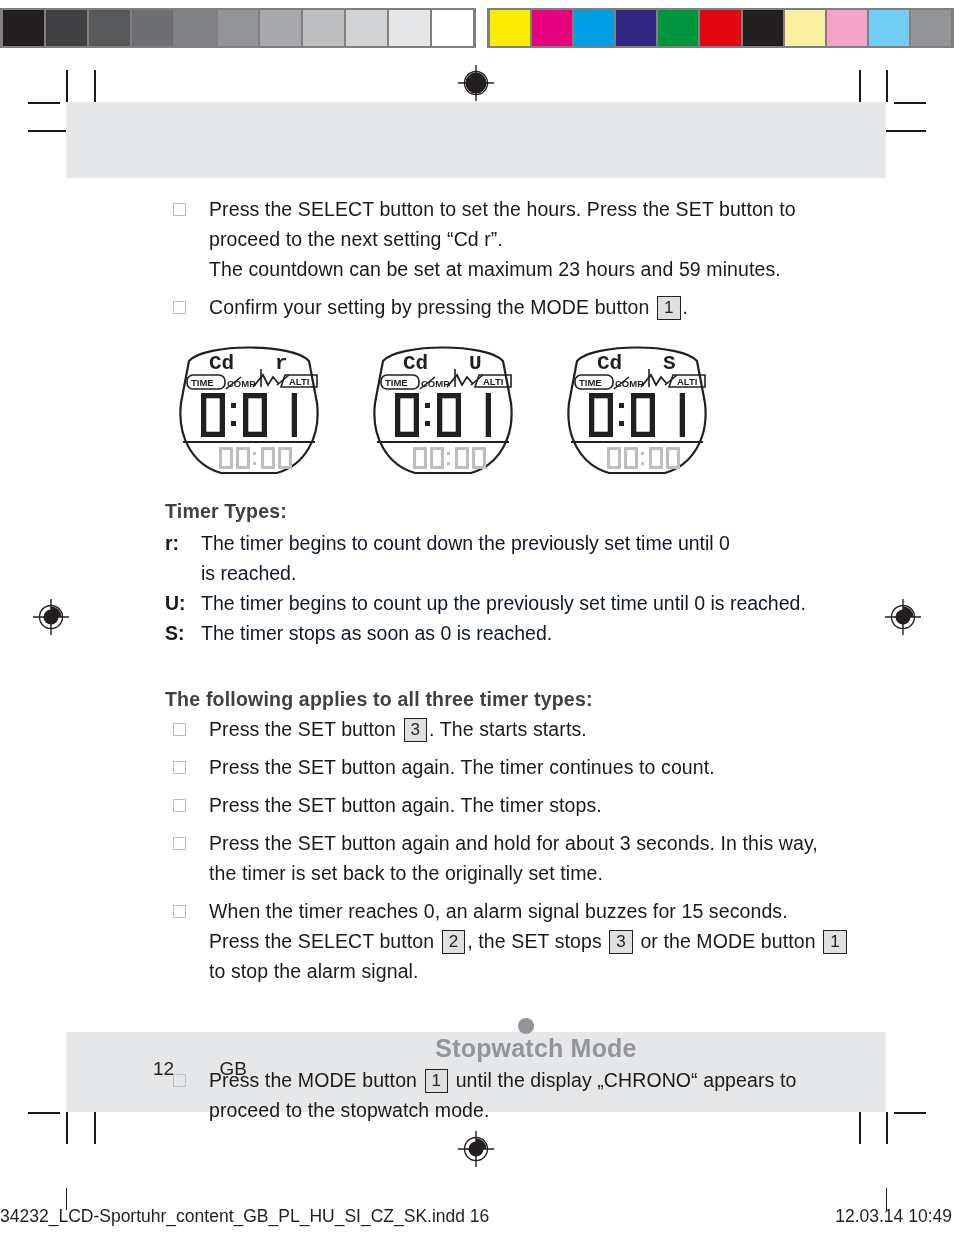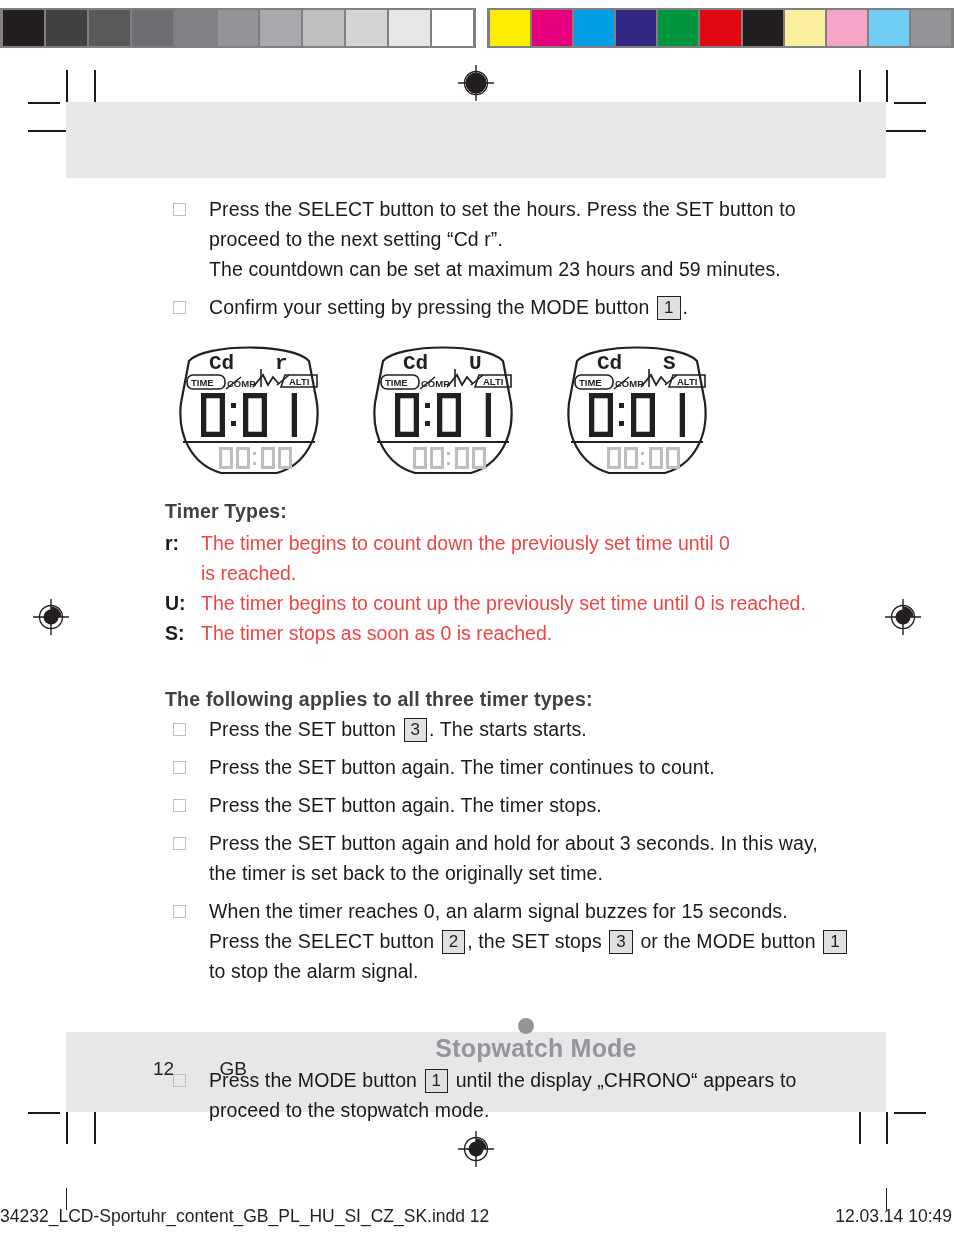--- a/index.html
+++ b/index.html
@@ -123,21 +123,21 @@
   .def-key {
     flex: 0 0 36px;
     font-size: 19.5px;
     font-weight: bold;
     line-height: 30px;
     color: #1a1a1a;
   }
   .def-val {
     font-size: 19.5px;
     line-height: 30px;
-    color: #ef4444;
+    color: #0f172a;
     flex: 1 1 auto;
   }
 
   
   .sect-title-row {
     display: flex;
     align-items: center;
     margin-left: 99px;
     flex-direction: column;
   }
@@ -533,14 +533,14 @@
       <span>Press the MODE button </span><span class="keychip">1</span><span> until the display „CHRONO“ appears to proceed to the stopwatch mode.</span>
     </div>
   </div>
 </div>
 
 <div class="folio">
   <span class="folio-num">12</span>
   <span class="folio-lang">GB</span>
 </div>
 
-<div class="slug slug-left">34232_LCD-Sportuhr_content_GB_PL_HU_SI_CZ_SK.indd   12</div>
+<div class="slug slug-left">34232_LCD-Sportuhr_content_GB_PL_HU_SI_CZ_SK.indd   16</div>
 <div class="slug slug-right">12.03.14   10:49</div>
 
 </body></html>

